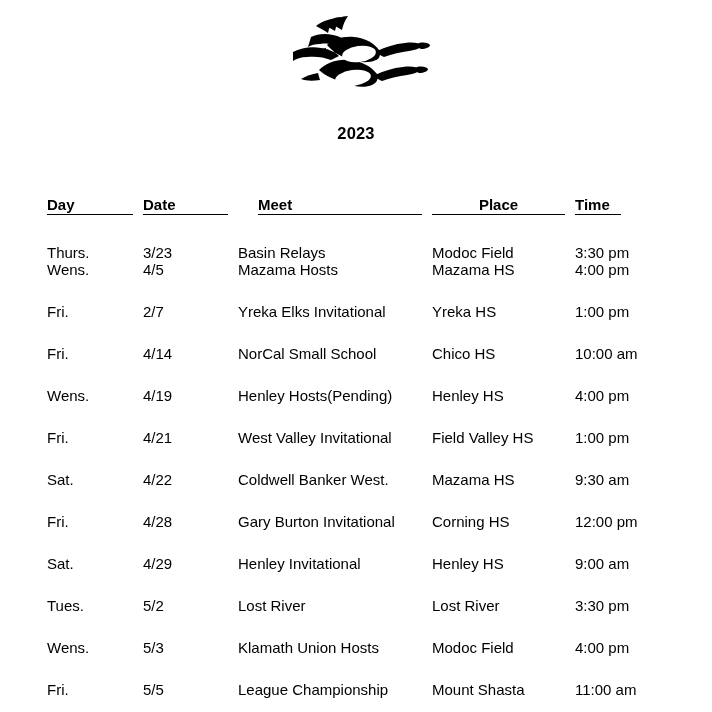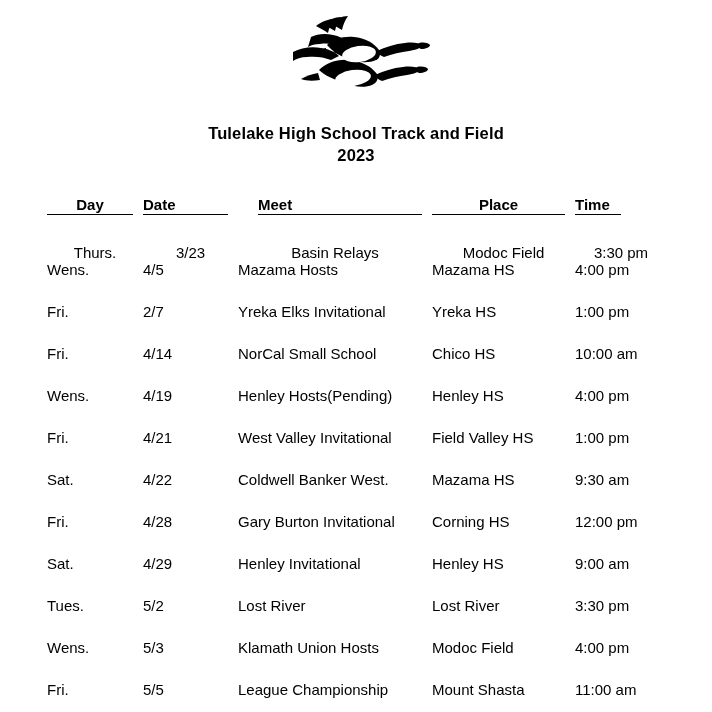--- a/index.html
+++ b/index.html
@@ -75,29 +75,29 @@
     height: 22px;
     padding-bottom: 1px;
   }
   table.sched thead th .hdr {
     display: block;
     border-bottom: 1.6px solid #000;
     padding-bottom: 1px;
     padding-right: 0;
   }
   
-  table.sched thead th.h-day   .hdr { margin-right: 10px; text-align: center; }
+  table.sched thead th.h-day   .hdr { margin-right: 10px; }
   table.sched thead th.h-date  .hdr { margin-right: 10px; }
   table.sched thead th.h-meet  .hdr { margin-right: 10px; margin-left: 20px; }
   table.sched thead th.h-place .hdr { margin-right: 10px; text-align: center; }
   table.sched thead th.h-time  .hdr { margin-right: 46px; }
 
   table.sched tbody tr { height: 42px; }
   table.sched tbody td { height: 42px; }
-  table.sched tbody tr:first-child td { height: 34px; vertical-align: bottom; text-align: center; }
+  table.sched tbody tr:first-child td { height: 34px; vertical-align: bottom; }
 
   
   td.indent { padding-left: 5px; }
 </style>
 </head>
 <body>
 
 <div class="logo-wrap">
   <svg width="150" height="100" viewBox="0 0 150 100" aria-hidden="true">
     <g fill="#000000">
@@ -127,21 +127,20 @@
     </g>
 
     <g fill="#ffffff">
       <ellipse cx="78" cy="50" rx="17" ry="8" transform="rotate(-8 78 50)"></ellipse>
       <ellipse cx="72" cy="74" rx="18" ry="8" transform="rotate(-8 72 74)"></ellipse>
     </g>
   </svg>
 </div>
 
 <div class="title-block">
-  <div class="title-line">Tulelake High School Track and Field</div>
   <div class="title-line">2023</div>
 </div>
 
 <div class="schedule">
   <table class="sched">
     <colgroup>
       <col class="c-day">
         <col class="c-date">
         <col class="c-meet">
         <col class="c-place">

